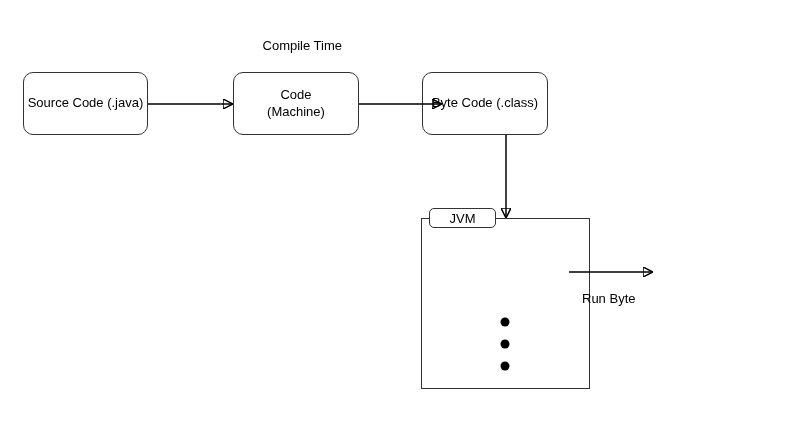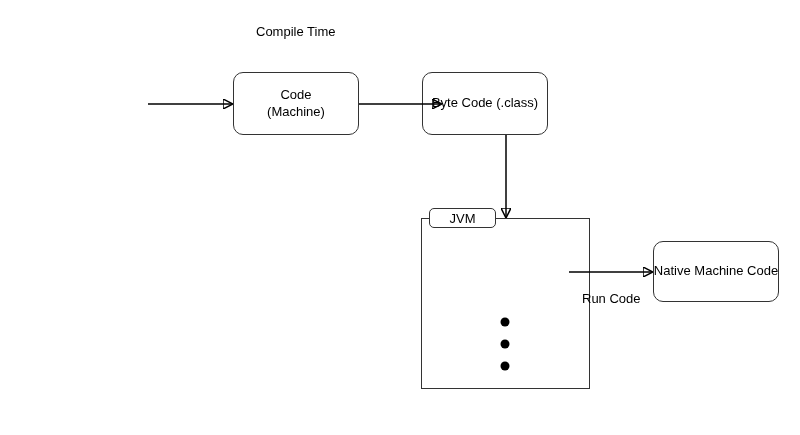--- a/index.html
+++ b/index.html
@@ -57,21 +57,21 @@
     align-items: center;
     justify-content: center;
     font-size: 13px;
     z-index: 3;
   }
   .float-label {
     position: absolute;
     font-size: 13px;
     white-space: nowrap;
   }
-  .label-compile-time { left: 256px; top: 24px; width: 86px; text-align: left; }
+  .label-compile-time { left: 256px; top: 38px; width: 86px; text-align: right; }
   .label-run-time     { left: 582px; top: 291px; }
 
   .edges-svg {
     position: absolute;
     left: 0; top: 0;
     width: 800px; height: 435px;
     z-index: 4;
     pointer-events: none;
   }
   .edges-svg path, .edges-svg line {
@@ -81,42 +81,42 @@
   }
   .edges-svg circle { fill: #000000; stroke: none; }
 </style>
 </head>
 <body>
 
 <div class="canvas">
 
   <div class="float-label label-compile-time">Compile Time</div>
 
+  <div class="node node-source">
+    <span>Source Code (.java)</span>
+  </div>
 
   <div class="node node-javac">
     <span>Code</span>
     <span>(Machine)</span>
   </div>
 
   <div class="node node-bytecode">
     <span>Byte Code (.class)</span>
   </div>
 
   <div class="jvm-container"></div>
 
   <div class="jvm-tab">
     <span>JVM</span>
   </div>
 
 
-  <div class="node node-native">
-    <span>Native Machine Code</span>
-  </div>
 
-  <div class="float-label label-run-time">Run Code</div>
+  <div class="float-label label-run-time">Run Byte</div>
 
   <svg class="edges-svg" viewBox="0 0 800 435" xmlns="http://www.w3.org/2000/svg">
     <defs>
       <marker id="arrowhead" viewBox="0 0 10 10" refX="9" refY="5" markerWidth="10" markerHeight="10" markerUnits="userSpaceOnUse" orient="auto">
         <path d="M0,0 L10,5 L0,10 z" fill="#000000" stroke="none"></path>
       </marker>
     </defs>
     <line x1="148" y1="104" x2="232" y2="104" marker-end="url(#arrowhead)"></line>
     <line x1="359" y1="104" x2="441" y2="104" marker-end="url(#arrowhead)"></line>
     <line x1="506" y1="135" x2="506" y2="217" marker-end="url(#arrowhead)"></line>

